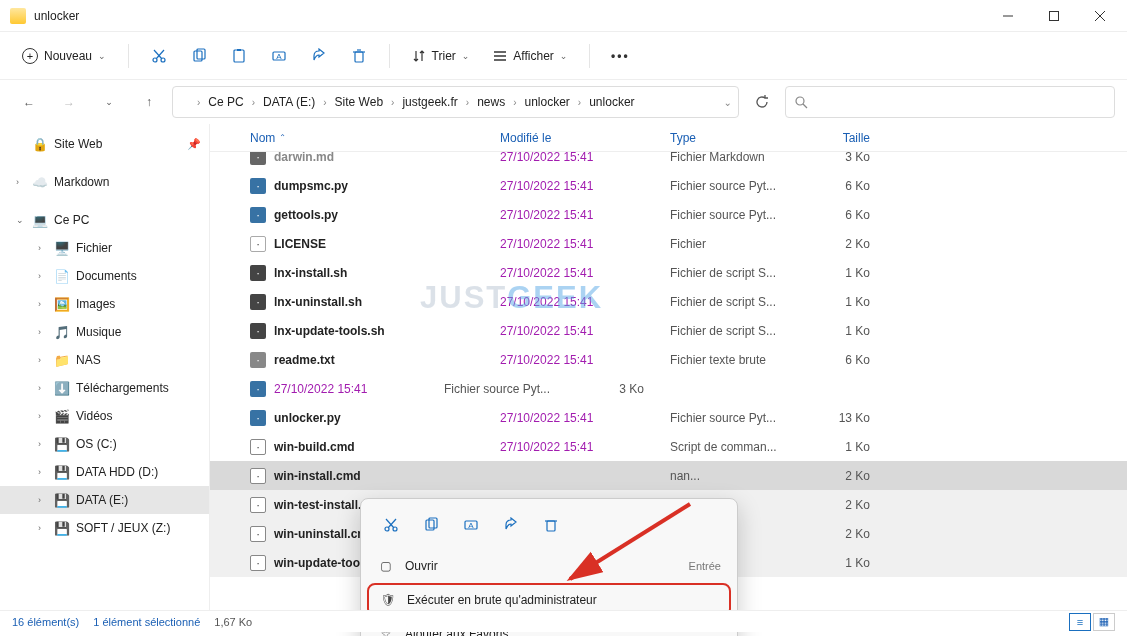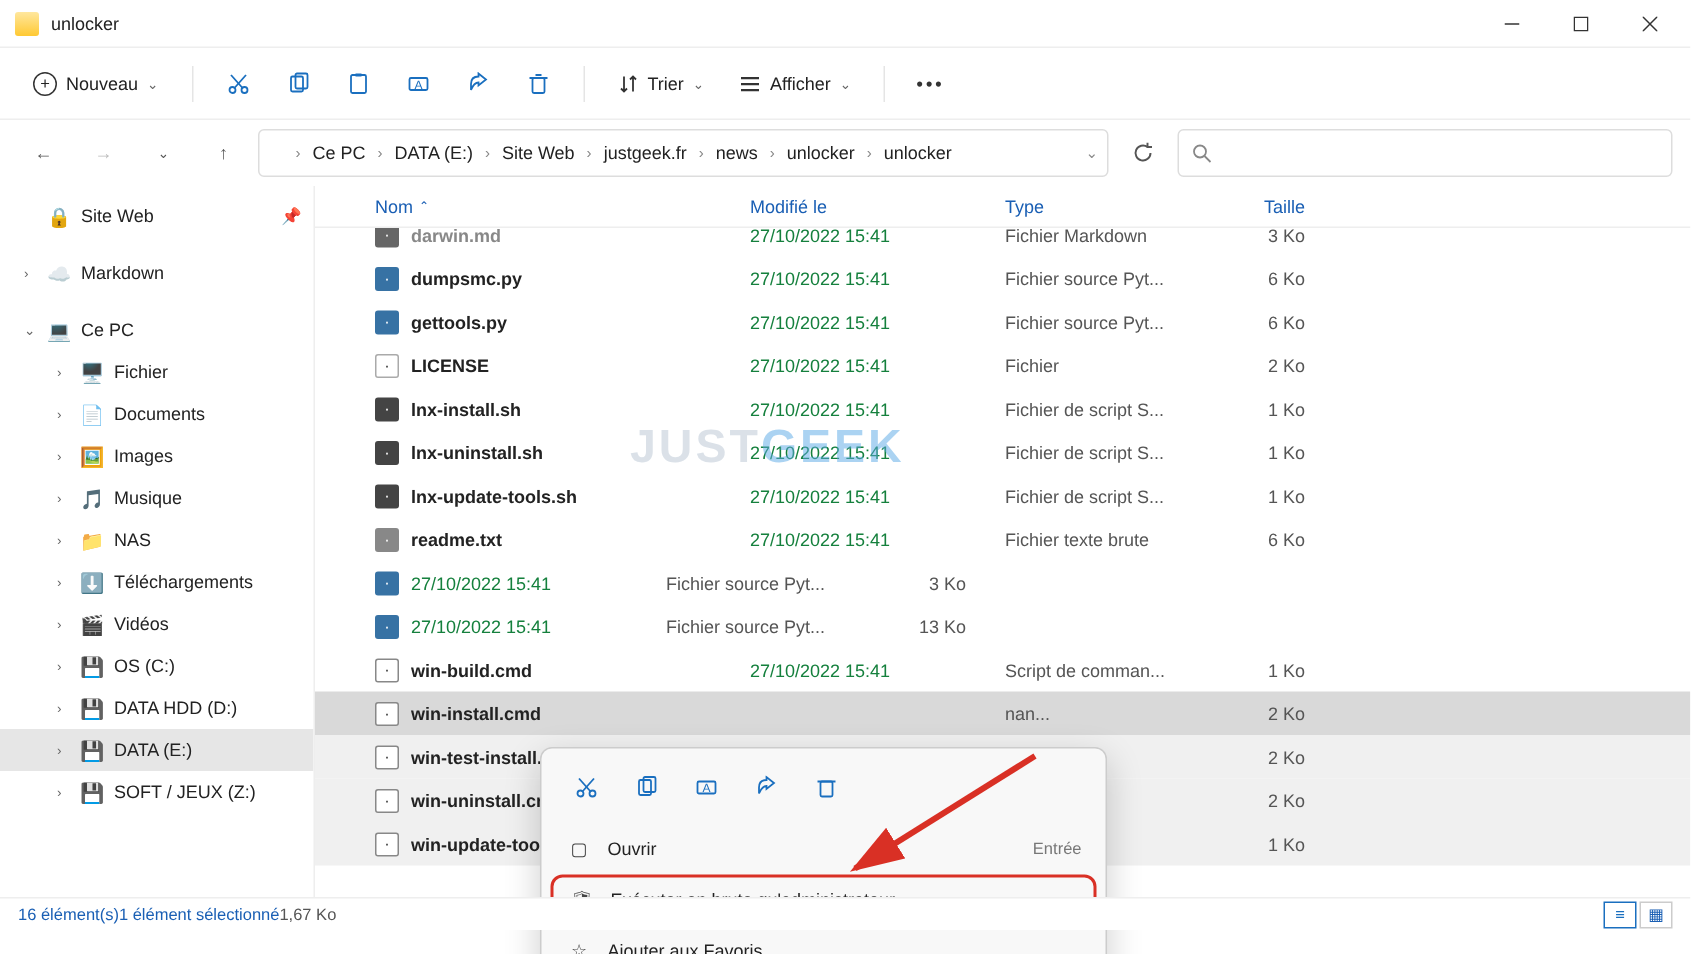--- a/index.html
+++ b/index.html
@@ -57,42 +57,42 @@
 .file-row.sel { background: #d9d9d9; }
 .file-row.sel-light { background: #f0f0f0; }
 .f-ico { width: 16px; height: 16px; margin-right: 8px; display:flex;align-items:center;justify-content:center;font-size:11px;background:#555;color:#fff;border-radius:2px; }
 .f-ico.py { background:#3772a4; }
 .f-ico.txt { background:#888; }
 .f-ico.sh { background:#444; }
 .f-ico.cmd { background:#fff; border:1px solid #888;color:#333; }
 .f-ico.lic { background:#fff;border:1px solid #aaa;color:#333; }
 .f-ico.md { background:#666; }
 .f-name { width: 226px; font-weight: bold; }
-.f-mod { width: 170px; color: #15803d; }
+.f-mod { width: 170px; color: #a21caf; }
 .f-type { width: 130px; color: #555; }
 .f-size { width: 70px; text-align: right; color: #555; }
 
 
 .ctxmenu { position: absolute; left: 360px; top: 498px; width: 378px; background: #f8f8f8; border: 1px solid #ccc; border-radius: 8px; box-shadow: 0 8px 24px rgba(0,0,0,0.2); padding: 6px; }
 .ctx-icons { display: flex; gap: 4px; padding: 4px 6px 8px; }
 .ctx-ico { width: 36px; height: 32px; display:flex;align-items:center;justify-content:center;color:#1a6fbf;border-radius:4px; }
 .ctx-item { display: flex; align-items: center; height: 34px; padding: 0 10px; border-radius: 4px; gap: 10px; }
 .ctx-item.highlight { border: 2px solid #d93025; border-radius: 8px; }
 .ctx-item .glyph { width: 18px; text-align: center; color: #444; }
 .ctx-item .kb { margin-left: auto; color: #777; font-size: 11px; }
 
 
 .watermark { position: absolute; left: 420px; top: 280px; font-size: 31px; font-weight: 700; color: #b8c5d3; letter-spacing: 2px; pointer-events:none; opacity:0.5; }
 .watermark span { color: #5aa9e6; }
 
 
 .arrow { position: absolute; left: 540px; top: 494px; pointer-events:none; }
 
 
-.statusbar { position: absolute; bottom: 16px; left:0; right:0; height: 22px; border-top: 1px solid #eee; display: flex; align-items: center; padding: 0 12px; font-size: 11px; color: #1a5fb4; background:#fff; }
+.statusbar { position: absolute; bottom: 4px; left:0; right:0; height: 22px; border-top: 1px solid #eee; display: flex; align-items: center; padding: 0 12px; font-size: 11px; color: #1a5fb4; background:#fff; gap: 14px; }
 .statusbar .views { margin-left: auto; display: flex; gap: 2px; }
 .view-btn { width: 22px; height: 18px; border: 1px solid #ccc; display:flex;align-items:center;justify-content:center;font-size:11px; }
 .view-btn.active { border-color: #1a6fbf; color:#1a6fbf; }
 .plus-circle { width:16px;height:16px;border:1.2px solid #333;border-radius:50%;display:flex;align-items:center;justify-content:center;font-size:11px;}
 
 svg { display: block; }
 </style>
 </head>
 <body>
 
@@ -367,20 +367,21 @@
           <span class="f-size">6 Ko</span>
         </div>
         <div class="file-row">
           <span class="f-ico py">·</span>
           <span class="f-mod">27/10/2022 15:41</span>
           <span class="f-type">Fichier source Pyt...</span>
           <span class="f-size">3 Ko</span>
         </div>
         <div class="file-row">
           <span class="f-ico py">·</span>
+          <span class="f-name">unlocker.py</span>
           <span class="f-mod">27/10/2022 15:41</span>
           <span class="f-type">Fichier source Pyt...</span>
           <span class="f-size">13 Ko</span>
         </div>
         <div class="file-row">
           <span class="f-ico cmd">·</span>
           <span class="f-name">win-build.cmd</span>
           <span class="f-mod">27/10/2022 15:41</span>
           <span class="f-type">Script de comman...</span>
           <span class="f-size">1 Ko</span>

